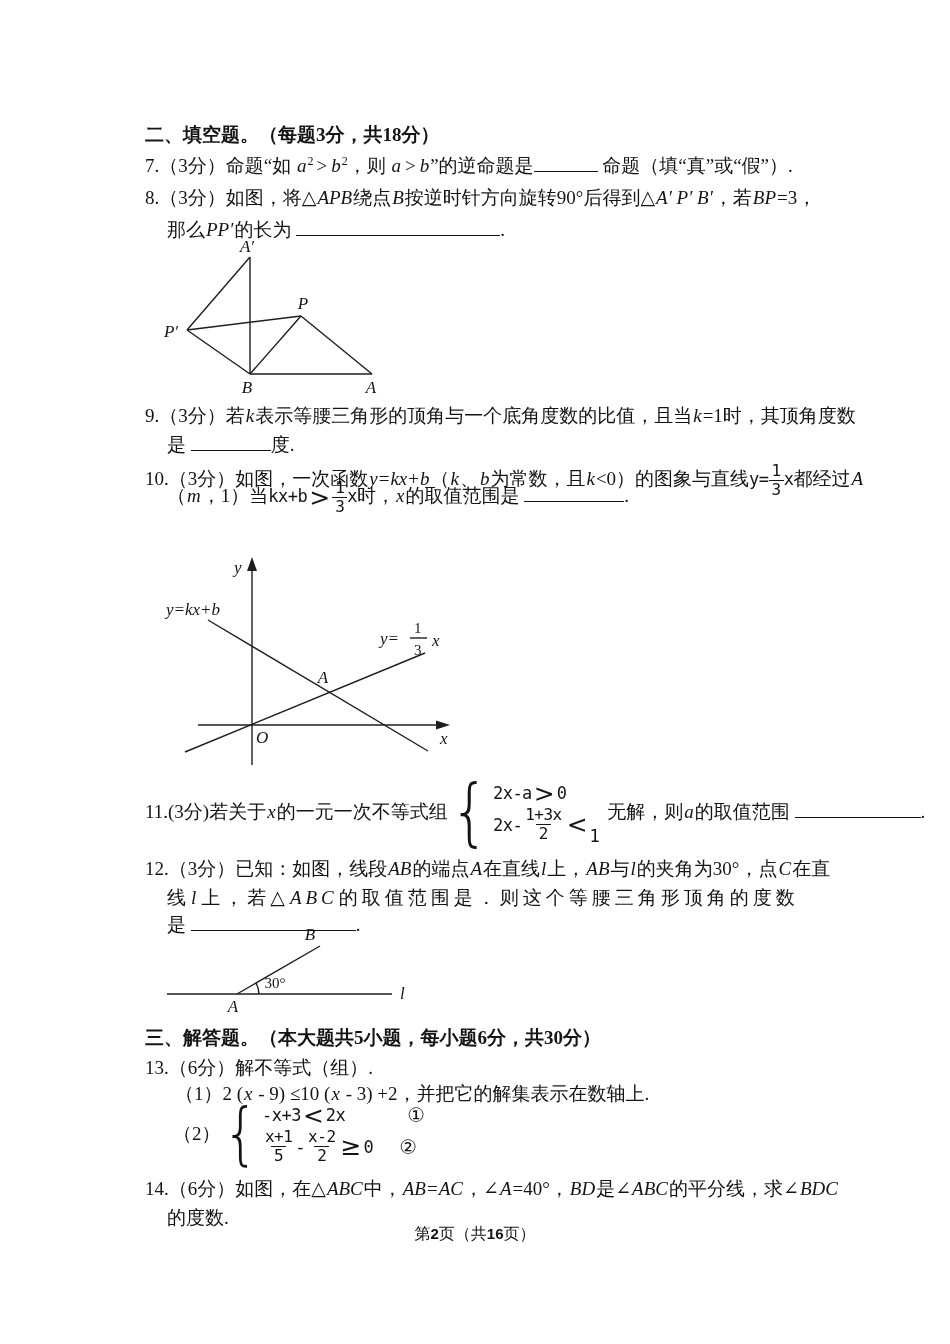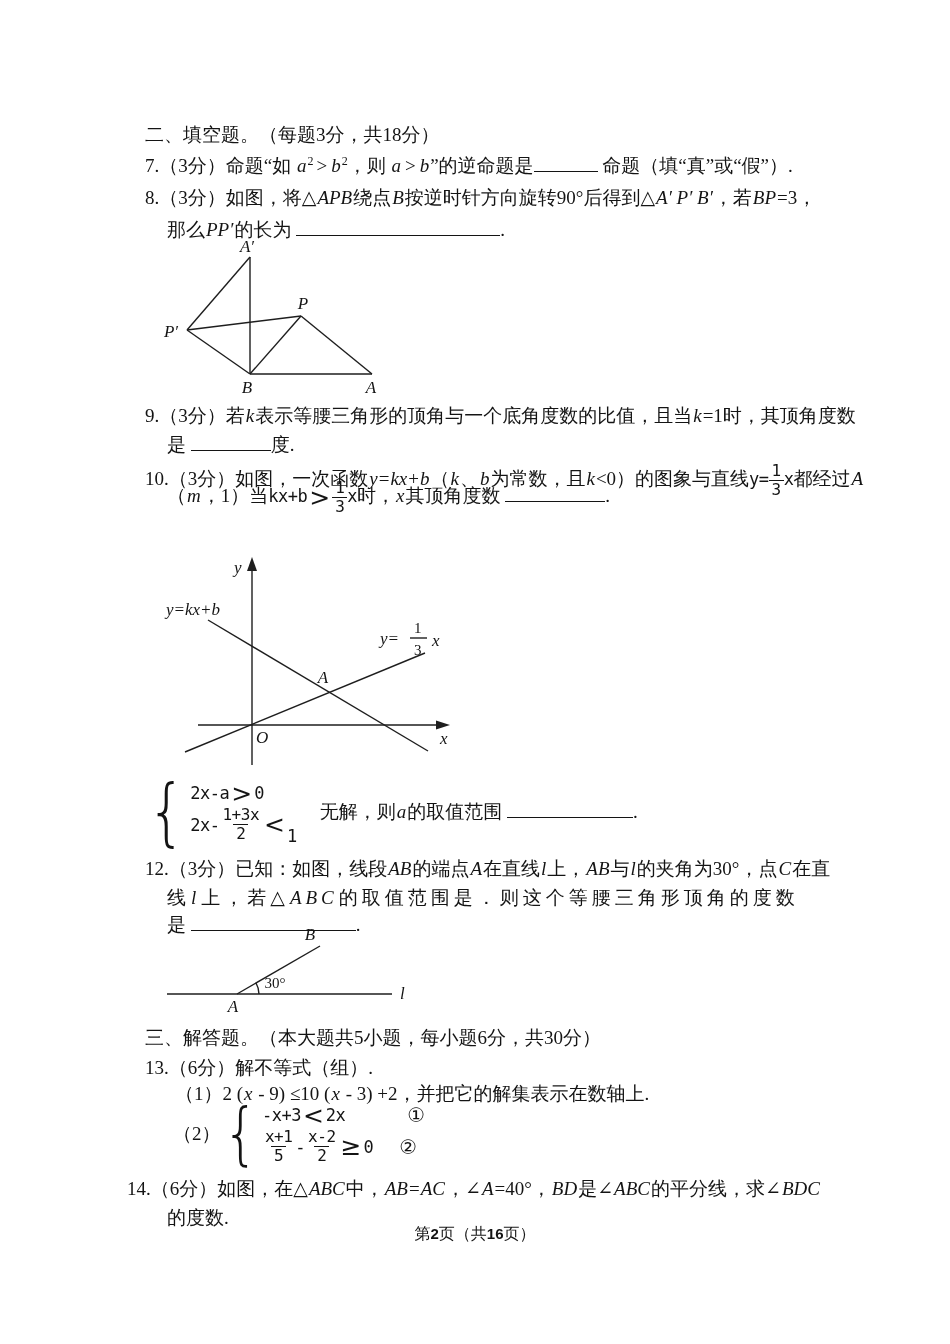--- a/index.html
+++ b/index.html
@@ -1,21 +1,21 @@
 <!DOCTYPE html>
 <html><head>
 <meta charset="utf-8">
 <style>
   html,body{margin:0;padding:0;}
   body{
     width:950px;height:1344px;position:relative;background:#ffffff;color:#141414;
     font-family:"Liberation Serif","DejaVu Serif",serif;font-size:19px;
   }
   .abs{position:absolute;white-space:nowrap;}
-  .bold{font-weight:normal;}
+  .bold{font-weight:bold;}
   .v{font-style:italic;font-family:"Liberation Serif",serif;padding:0 1px;}
   sup{font-size:12px;line-height:0;}
   .rel{padding:0 3px;}
   .tw{font-family:"DejaVu Sans Mono",monospace;font-size:17px;letter-spacing:-0.5px;}
   .bigrel{font-family:"DejaVu Sans",sans-serif;font-size:25px;line-height:1;vertical-align:-4px;padding:0 2px;}
   .blank{display:inline-block;border-bottom:1.6px solid #141414;height:18px;vertical-align:baseline;}
   .frac{display:inline-flex;flex-direction:column;align-items:center;vertical-align:middle;font-family:"DejaVu Sans Mono",monospace;font-size:16px;line-height:1.15;letter-spacing:-0.5px;}
   .frac .num,.frac .den{padding:0 3px;display:block;}
   .frac .den{border-top:1.6px solid #141414;}
   .flexrow{display:flex;align-items:center;}
@@ -75,21 +75,21 @@
   <span>10.（3分）如图，一次函数</span><i class="v">y</i><span>=</span><i class="v">kx</i><span>+</span><i class="v">b</i><span>（</span><i class="v">k</i><span>、</span><i class="v">b</i><span>为常数，且</span><i class="v">k</i><span>&lt;0）的图象与直线</span><span class="tw">y=</span><span class="frac">
       <span class="num">1</span>
       <span class="den">3</span>
     </span><span class="tw">x</span><span>都经过</span><i class="v">A</i>
 </div>
 
 <div class="abs" style="left:167px;top:479px">
   <span>（</span><i class="v">m</i><span>，1）当</span><span class="tw">kx+b</span><span class="bigrel">&gt;</span><span class="frac">
       <span class="num">1</span>
       <span class="den">3</span>
-    </span><span class="tw">x</span><span>时，</span><i class="v">x</i><span>其顶角度数</span>&nbsp;<span class="blank" style="width:100px"></span><span>.</span>
+    </span><span class="tw">x</span><span>时，</span><i class="v">x</i><span>的取值范围是</span>&nbsp;<span class="blank" style="width:100px"></span><span>.</span>
 </div>
 
 <svg class="abs" style="left:160px;top:553px" width="312" height="228" viewBox="0 0 312 228">
   <line x1="92" y1="16" x2="92" y2="212"></line>
   <polygon points="92,4 87,18 97,18"></polygon>
   <line x1="38" y1="172" x2="278" y2="172"></line>
   <polygon points="290,172 276,167.5 276,176.5"></polygon>
   <line x1="48" y1="67" x2="268" y2="198"></line>
   <line x1="25" y1="199" x2="265" y2="100"></line>
   <text x="74" y="20">y</text>
@@ -98,38 +98,39 @@
   <text x="163" y="130" text-anchor="middle">A</text>
   <text x="6" y="62">y=kx+b</text>
   <text x="220" y="91">y=</text>
   <text x="254" y="80" class="up sm">1</text>
   <line x1="250" y1="85" x2="267" y2="85"></line>
   <text x="254" y="102" class="up sm">3</text>
   <text x="272" y="93">x</text>
 </svg>
 
 <div class="abs flexrow" style="left:145px;top:772px;height:80px">
+  <span><span>11.(3分)若关于</span><i class="v">x</i><span>的一元一次不等式组</span></span>
   <span class="brace" style="font-size:68px">{</span>
   <span class="syscol">
     <span class="flexrow" style="margin-bottom:0">
         <span class="tw">2x-a</span>
         <span class="bigrel">&gt;</span>
         <span class="tw">0</span>
       </span>
     <span class="flexrow">
         <span class="tw">2x-</span>
         <span class="frac">
           <span class="num">1+3x</span>
           <span class="den">2</span>
         </span>
         <span class="bigrel">&lt;</span>
         <span class="tw lowone">1</span>
       </span>
   </span>
-  <span style="margin-left:23px"><span>无解，则</span><i class="v">a</i><span>的取值范围</span>&nbsp;<span class="blank" style="width:126px"></span><span>.</span></span>
+  <span style="margin-left:8px"><span>无解，则</span><i class="v">a</i><span>的取值范围</span>&nbsp;<span class="blank" style="width:126px"></span><span>.</span></span>
 </div>
 
 <div class="abs" style="left:145px;top:856px">
   <span>12.（3分）已知：如图，线段</span><i class="v">AB</i><span>的端点</span><i class="v">A</i><span>在直线</span><i class="v">l</i><span>上，</span><i class="v">AB</i><span>与</span><i class="v">l</i><span>的夹角为30°，点</span><i class="v">C</i><span>在直</span>
 </div>
 <div class="abs ls" style="left:167px;top:885px">
   <span>线</span><i class="v">l</i><span>上，若△</span><i class="v">ABC</i><span>的取值范围是．则这个等腰三角形顶角的度数</span>
 </div>
 <div class="abs" style="left:167px;top:912px">
   <span>是</span>&nbsp;<span class="blank" style="width:165px"></span><span>.</span>
@@ -171,20 +172,20 @@
           <span class="num">x-2</span>
           <span class="den">2</span>
         </span>
         <span class="bigrel">≥</span>
         <span class="tw">0</span>
         <span class="circ" style="margin-left:26px">②</span>
       </span>
   </span>
 </div>
 
-<div class="abs" style="left:127px;top:1176px">
+<div class="abs" style="left:145px;top:1176px">
   <span>14.（6分）如图，在△</span><i class="v">ABC</i><span>中，</span><i class="v">AB</i><span>=</span><i class="v">AC</i><span>，∠</span><i class="v">A</i><span>=40°，</span><i class="v">BD</i><span>是∠</span><i class="v">ABC</i><span>的平分线，求∠</span><i class="v">BDC</i>
 </div>
 <div class="abs" style="left:167px;top:1205px">的度数.</div>
 
 <div class="abs footer" style="top:1224px">
   <span>第</span><span class="num">2</span><span>页（共</span><span class="num">16</span><span>页）</span>
 </div>
 
 </body></html>

